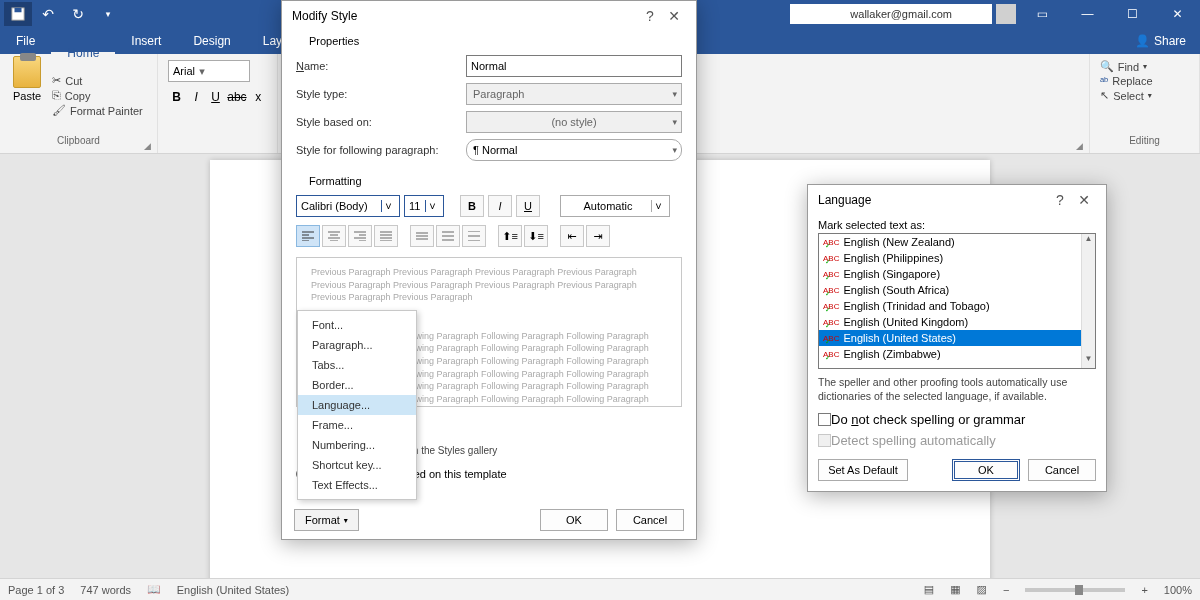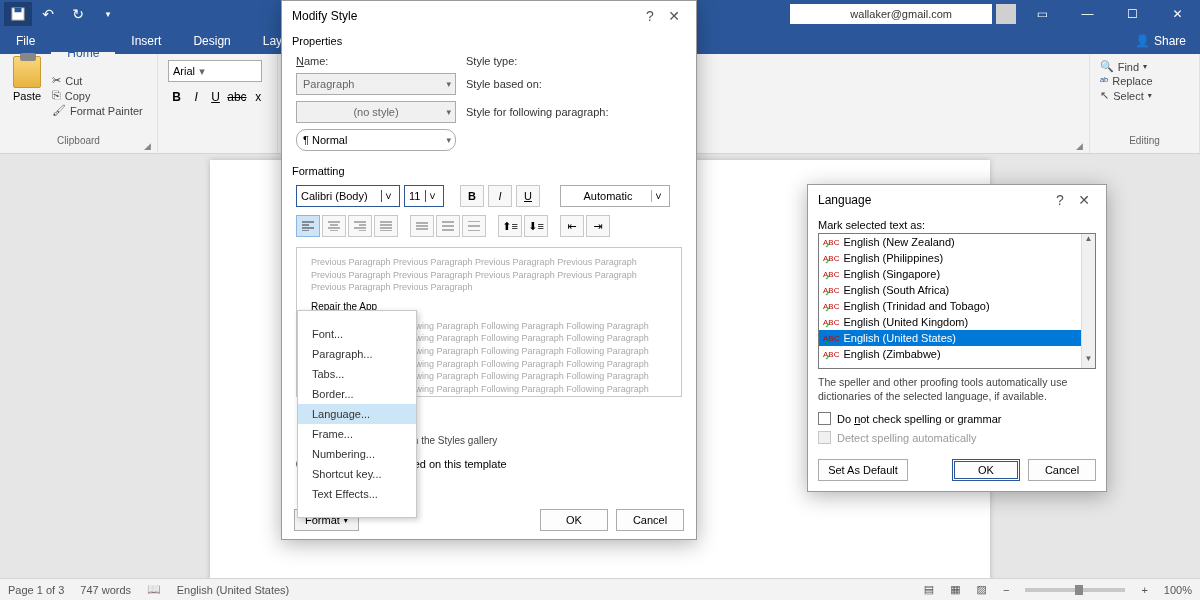--- a/index.html
+++ b/index.html
@@ -55,21 +55,21 @@
 .statusbar .spacer { flex: 1; }
 .zoom-slider { width: 100px; height: 4px; background: #c8c8c8; position: relative; }
 .zoom-slider::before { content:""; position:absolute; left:50%; top:-3px; width:8px; height:10px; background:#888; }
 
 
 .dialog { position: absolute; background: #fff; border: 1px solid #9a9a9a; box-shadow: 0 4px 20px rgba(0,0,0,.3); font-size: 11px; }
 .dlg-modify { left: 281px; top: 0; width: 416px; height: 540px; }
 .dlg-title { height: 30px; display: flex; align-items: center; padding: 0 10px; font-size: 12px; }
 .dlg-title .spacer { flex: 1; }
 .dlg-title .help, .dlg-title .close { width: 24px; text-align: center; font-size: 14px; color: #555; }
-.dlg-section-label { padding: 4px 10px; color: #000; }
+.dlg-section-label { padding: 4px 27px; color: #000; }
 .dlg-grid { display: grid; grid-template-columns: 160px 1fr; gap: 6px 10px; padding: 4px 14px 10px; align-items: center; }
 .dlg-grid label { color: #333; }
 .dlg-grid label u { text-decoration: underline; }
 .dlg-input { height: 22px; border: 1px solid #7a7a7a; padding: 0 4px; display: flex; align-items: center; background: #fff; }
 .dlg-select { height: 22px; border: 1px solid #ababab; background: #f0f0f0; display: flex; align-items: center; padding: 0 6px; color: #666; position: relative; }
 .dlg-select .arrow { position: absolute; right: 4px; font-size: 9px; color: #666; }
 .dlg-select.enabled { background: #fff; color: #000; border-radius: 10px; }
 .dlg-fmt-row { display: flex; gap: 4px; padding: 4px 14px; align-items: center; }
 .fmt-combo { height: 22px; border: 1px solid #2b579a; background: #fff; display: flex; align-items: center; padding: 0 4px; }
 .fmt-combo .arrow { width: 14px; text-align: center; border-left: 1px solid #2b579a; }
@@ -80,37 +80,37 @@
 .preview-box { margin: 6px 14px; border: 1px solid #c8c8c8; height: 150px; padding: 8px 14px; font-size: 9px; color: #aaa; line-height: 1.4; overflow: hidden; }
 .preview-box .current { color: #000; font-size: 10px; margin: 6px 0; }
 .desc-box { margin: 2px 14px; font-size: 10px; color: #444; line-height: 1.5; padding-left: 4px; }
 .radio-row { padding: 8px 14px 4px; display: flex; align-items: center; gap: 6px; }
 .dlg-buttons { position: absolute; bottom: 8px; right: 12px; display: flex; gap: 8px; }
 .dlg-btn { min-width: 68px; height: 22px; border: 1px solid #ababab; background: #fdfdfd; display: flex; align-items: center; justify-content: center; }
 .dlg-btn.primary { border-color: #2b579a; }
 .format-btn { position: absolute; bottom: 8px; left: 12px; height: 22px; border: 1px solid #ababab; background: #f3f3f3; padding: 0 10px; display: flex; align-items: center; gap: 4px; }
 
 
-.format-menu { position: absolute; left: 297px; top: 310px; width: 120px; background: #fff; border: 1px solid #c8c8c8; box-shadow: 2px 2px 6px rgba(0,0,0,.2); padding: 13px 0; z-index: 20; }
+.format-menu { position: absolute; left: 297px; top: 310px; width: 120px; background: #fff; border: 1px solid #c8c8c8; box-shadow: 2px 2px 6px rgba(0,0,0,.2); padding: 4px 0; z-index: 20; }
 .format-menu-item { padding: 4px 14px; font-size: 11px; color: #333; }
 .format-menu-item.hover { background: #cde6f7; }
 
 
 .dlg-lang { left: 807px; top: 184px; width: 300px; height: 308px; z-index: 30; }
 .lang-label { padding: 4px 10px 2px; }
 .lang-list { margin: 0 10px; border: 1px solid #7a7a7a; height: 136px; overflow: hidden; position: relative; }
 .lang-list-inner { position: absolute; left: 0; right: 14px; top: 0; }
 .lang-item { height: 16px; display: flex; align-items: center; padding: 0 4px; font-size: 11px; gap: 4px; }
 .lang-item .abc { font-size: 8px; color: #c00; position: relative; }
 .lang-item .abc::after { content: "✓"; color: #0a0; font-size: 7px; position: absolute; bottom: -3px; left: 2px; }
 .lang-item.selected { background: #0078d7; color: #fff; }
 .lang-scroll { position: absolute; right: 0; top: 0; bottom: 0; width: 14px; background: #f0f0f0; border-left: 1px solid #dcdcdc; }
 .lang-scroll .arr { height: 14px; text-align: center; font-size: 8px; color: #666; }
 .lang-desc { padding: 6px 10px; font-size: 10.5px; color: #444; line-height: 1.35; }
-.chk-row { padding: 3px 10px; display: flex; align-items: center; gap: 6px; font-size: 11px; }
+.chk-row { padding: 3px 10px; display: flex; align-items: center; font-size: 13px; }
 .chk-row.disabled { color: #9a9a9a; }
 .chk { width: 13px; height: 13px; border: 1px solid #7a7a7a; background: #fff; }
 .chk.disabled { background: #f0f0f0; border-color: #c8c8c8; }
 .lang-buttons { position: absolute; bottom: 10px; left: 10px; right: 10px; display: flex; gap: 8px; }
 .lang-buttons .spacer { flex: 1; }
 
 svg { display: block; }
 </style>
 </head>
 <body>
@@ -172,21 +172,21 @@
             <span>Format Painter</span>
           </div>
       </div>
     </div>
     <div class="ribbon-group-label"><span>Clipboard</span><span class="launcher">◢</span></div>
   </div>
 
   <div class="ribbon-group" style="width:120px">
     <div class="ribbon-group-body font-box">
       <div class="font-row">
-        <div class="combo" style="width:94px">
+        <div class="combo" style="width:82px">
             <span>Arial</span>
             <span class="combo-arrow">▾</span>
           </div>
       </div>
       <div class="font-row">
         <div class="fmt-btn">
             <b>B</b>
           </div>
         <div class="fmt-btn">
             <i>I</i>
@@ -273,20 +273,23 @@
 <div class="dialog dlg-modify">
   <div class="dlg-title">
     <span>Modify Style</span>
     <div class="spacer"></div>
     <span class="help">?</span>
     <span class="close">✕</span>
   </div>
   <div class="dlg-section-label">Properties</div>
   <div class="dlg-grid">
     <label><u>N</u>ame:</label>
+    <div class="dlg-input">
+        <span>Normal</span>
+      </div>
     <label>Style type:</label>
     <div class="dlg-select">
         <span>Paragraph</span>
         <span class="arrow">▾</span>
       </div>
     <label>Style based on:</label>
     <div class="dlg-select">
         <span style="margin:0 auto">(no style)</span>
         <span class="arrow">▾</span>
       </div>

